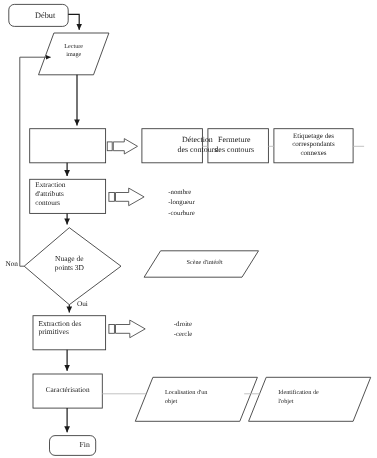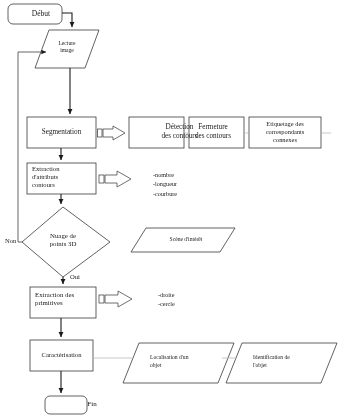--- a/index.html
+++ b/index.html
@@ -124,21 +124,20 @@
       <path d="M105,295 L118,295 L118,291 L132,299 L118,307 L118,303 L105,303 z"></path>
       <rect x="99" y="295" width="5" height="8"></rect>
     </g>
   </svg>
 
   <div class="node-label lbl-terminal" style="left:8px; top:9px; width:66px;">Début</div>
 
   <div class="node-label lbl-io" style="left:37px; top:40px; width:60px;">Lecture
 image</div>
 
-  <div class="node-label lbl-process" style="left:27px; top:128px; width:69px;">Segmentation</div>
 
   <div class="node-label lbl-process" style="left:129px; top:123px; width:55px;padding-left:23px;">Détection
 des contours</div>
 
   <div class="node-label lbl-process" style="left:189px; top:123px; width:48px;">Fermeture
 des contours</div>
 
   <div class="node-label lbl-process" style="left:250px; top:120px; width:70px; font-size:6.4px;">Etiquetage des
 correspondants
 connexes</div>
@@ -163,19 +162,19 @@
 -cercle</div>
 
   <div class="node-label lbl-process" style="left:30px; top:351px; width:63px; font-size:6.6px;">Caractérisation</div>
 
   <div class="node-label lbl-out" style="left:150px; top:353px; width:70px;">Localisation d'un
 objet</div>
 
   <div class="node-label lbl-out" style="left:253px; top:353px; width:70px;">Identification de
 l'objet</div>
 
-  <div class="node-label lbl-terminal" style="left:60px; top:400px; width:64px; font-size:7px;">Fin</div>
+  <div class="node-label lbl-terminal" style="left:45px; top:400px; width:64px; font-size:7px;">Fin</div>
 
   <div class="node-label lbl-edge" style="left:5px; top:237px; width:20px; text-align:left;">Non</div>
 
   <div class="node-label lbl-edge" style="left:70px; top:273px; width:22px; text-align:left;">Oui</div>
 
 </div>
 
 </body></html>

